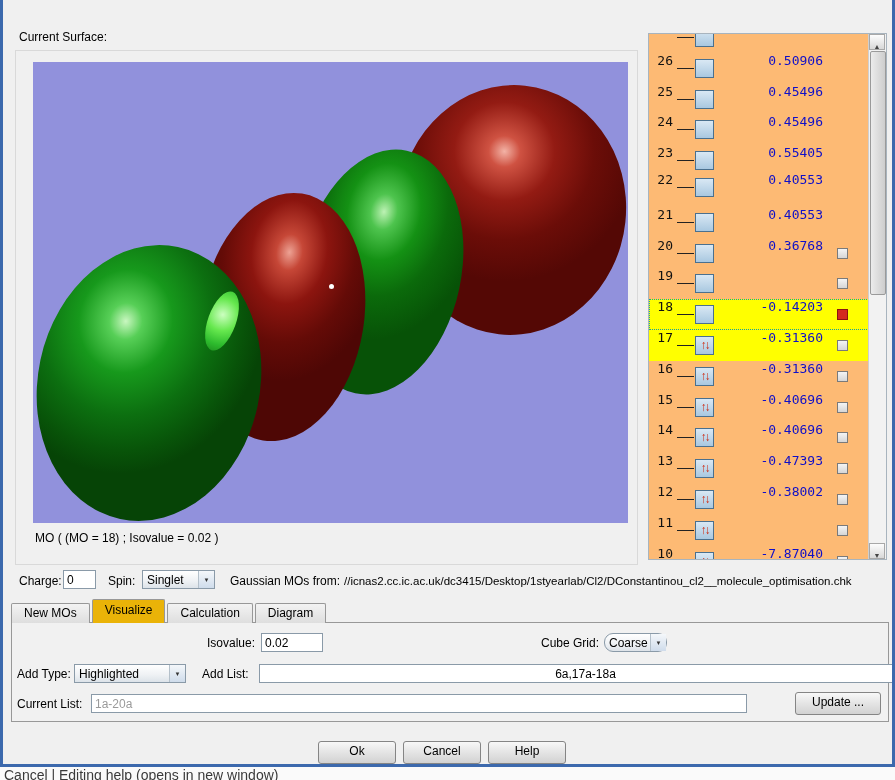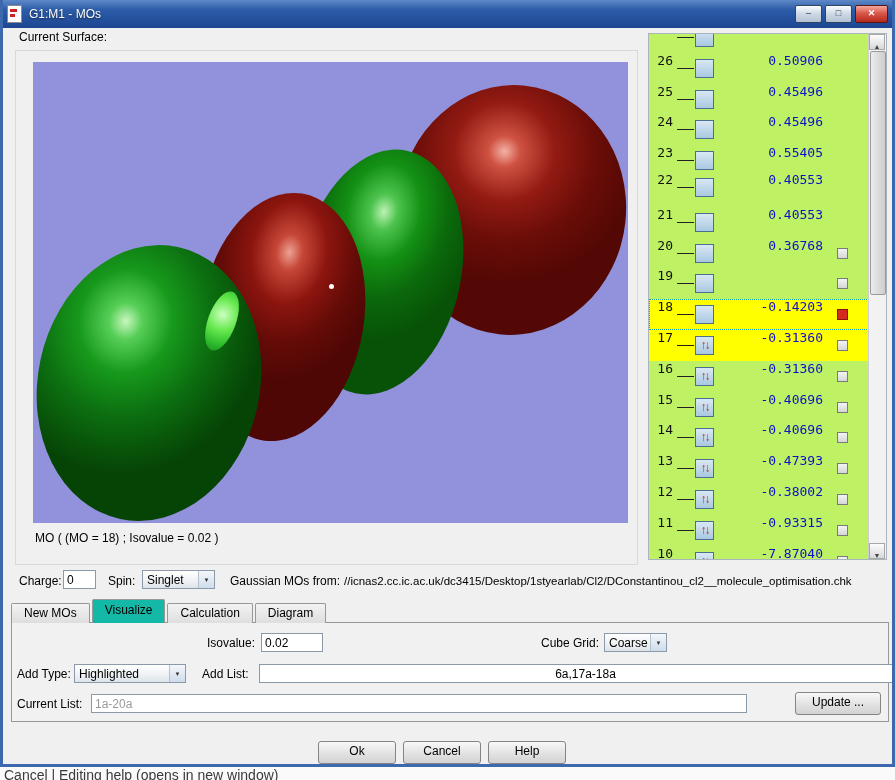--- a/index.html
+++ b/index.html
@@ -53,21 +53,21 @@
   #lobe-red-mid{left:168px;top:130px;width:163px;height:250px;transform:rotate(9deg);z-index:4;
     background:radial-gradient(ellipse 58% 52% at 48% 24%, #eda294 0%, #c64737 14%, #8c150f 40%, #640b07 70%, #4e0705 100%);}
   #lobe-green-big{left:5px;top:182px;width:222px;height:278px;transform:rotate(12deg);z-index:5;
     background:radial-gradient(ellipse 62% 55% at 34% 30%, #c9f7c0 0%, #57cf57 12%, #17991c 34%, #0c6f10 62%, #085409 85%, #064406 100%);}
   #ring-left{left:175px;top:228px;width:28px;height:62px;transform:rotate(20deg);z-index:6;
     background:radial-gradient(circle at 45% 40%, #ccffc0 0%, #66e84e 40%, #2dbb2d 75%, #1e8f1e 100%);}
   .dot{position:absolute;left:296px;top:222px;width:5px;height:5px;border-radius:50%;background:#fff;z-index:7;}
 
   
   .mo-list{
-    position:absolute;left:645px;top:33px;width:239px;height:527px;background:#bef264;
+    position:absolute;left:645px;top:33px;width:239px;height:527px;background:#fdba74;
     border:1px solid #a8b4be;box-sizing:border-box;overflow:hidden;
   }
   .mo-row{position:absolute;left:0;width:220px;height:31px;}
   .mo-row.hl{background:#ffff00;}
   .mo-row.sel{outline:1px dotted #17a0a0;outline-offset:-1px;}
   .mo-num{position:absolute;left:0;top:0;width:24px;height:31px;line-height:31px;text-align:right;
     font:13px "DejaVu Sans Mono",monospace;color:#111;}
   .mo-line{position:absolute;left:28px;top:15px;width:17px;border-top:1px solid #222;}
   .mo-box{position:absolute;left:46px;top:6px;width:19px;height:19px;box-sizing:border-box;
     border:1px solid #4a708e;background:linear-gradient(#d9e8f4,#a9c8e0);
@@ -99,47 +99,35 @@
     background:linear-gradient(#f4f7fa,#cfdceb);display:flex;align-items:center;justify-content:center;}
   .combo .arrow::after{content:"▼";font-size:6px;color:#333;}
   .btn{position:absolute;height:21px;border:1px solid #858585;border-radius:3px;z-index:2;
     background:linear-gradient(#f8f8f8,#e6e6e6 45%,#d2d2d2);
     font:12px "Liberation Sans",sans-serif;text-align:center;line-height:19px;cursor:default;}
 
   
   .tabbar{position:absolute;left:8px;top:600px;height:23px;display:flex;align-items:flex-end;z-index:4;}
   .tab{border:1px solid #989898;border-bottom:none;border-radius:2px 2px 0 0;margin-right:2px;
     background:linear-gradient(#f3f3f3,#dedede);padding:0 12px;height:19px;line-height:19px;font-size:12px;}
-  .tab.active{background:#14b8a6;height:23px;line-height:21px;position:relative;z-index:5;}
+  .tab.active{background:#eab308;height:23px;line-height:21px;position:relative;z-index:5;}
   .panel{position:absolute;left:8px;top:622px;width:878px;height:100px;border:1px solid #989898;
     background:#f1f1f1;box-sizing:border-box;z-index:1;}
 
   .path-text{font-size:11.5px;}
 </style>
 </head>
 <body>
 
 <div class="behind">
   <span>Cancel | Editing help (opens in new window)</span>
 </div>
 
 <div class="dialog">
 
-  <div class="titlebar">
-    <span class="win-icon">
-        <span class="wi-a"></span>
-        <span class="wi-b"></span>
-      </span>
-    <span class="title">G1:M1 - MOs</span>
-    <span class="winbtns">
-      <span class="wbtn">–</span>
-      <span class="wbtn">□</span>
-      <span class="wbtn close">✕</span>
-    </span>
-  </div>
 
   <div class="lbl" style="left:16px;top:30px;">Current Surface:</div>
   <div class="surface-frame"></div>
 
   <div class="viewport">
     <div class="lobe" id="lobe-red-big"></div>
     <div class="ring" id="ring-right"></div>
     <div class="lobe" id="lobe-green-mid"></div>
     <div class="lobe" id="lobe-red-mid"></div>
     <div class="lobe" id="lobe-green-big"></div>
@@ -256,21 +244,20 @@
         <div class="mo-num">12</div>
         <div class="mo-line"></div>
         <div class="mo-box occ">↑↓</div>
         <div class="mo-energy">-0.38002</div>
         <div class="mo-cb"></div>
       </div>
       <div class="mo-row" style="top: 480.8px;">
         <div class="mo-num">11</div>
         <div class="mo-line"></div>
         <div class="mo-box occ">↑↓</div>
-        <div class="mo-energy">-0.93315</div>
         <div class="mo-cb"></div>
       </div>
       <div class="mo-row" style="top: 511.6px;">
         <div class="mo-num">10</div>
         <div class="mo-box occ">↑↓</div>
         <div class="mo-energy">-7.87040</div>
         <div class="mo-cb"></div>
       </div>
     </div>
 
@@ -288,21 +275,21 @@
     <div class="tab">New MOs</div>
     <div class="tab active">Visualize</div>
     <div class="tab">Calculation</div>
     <div class="tab">Diagram</div>
   </div>
   <div class="panel"></div>
 
   <div class="lbl" style="left:190px;top:636px;width:62px;text-align:right;">Isovalue:</div>
   <input class="tf" style="left: 258px; top: 633px; width: 62px;" value="0.02">
   <div class="lbl" style="left:538px;top:636px;">Cube Grid:</div>
-  <div class="combo" style="left:601px;top:633px;width:63px;">
+  <div class="combo" style="left:601px;top:633px;width:63px;border-radius:9px;">
     <span class="cval">Coarse</span>
     <span class="arrow"></span>
   </div>
 
   <div class="lbl" style="left:14px;top:667px;">Add Type:</div>
   <div class="combo" style="left:71px;top:664px;width:112px;">
     <span class="cval">Highlighted</span>
     <span class="arrow"></span>
   </div>
   <div class="lbl" style="left:199px;top:667px;">Add List:</div>

